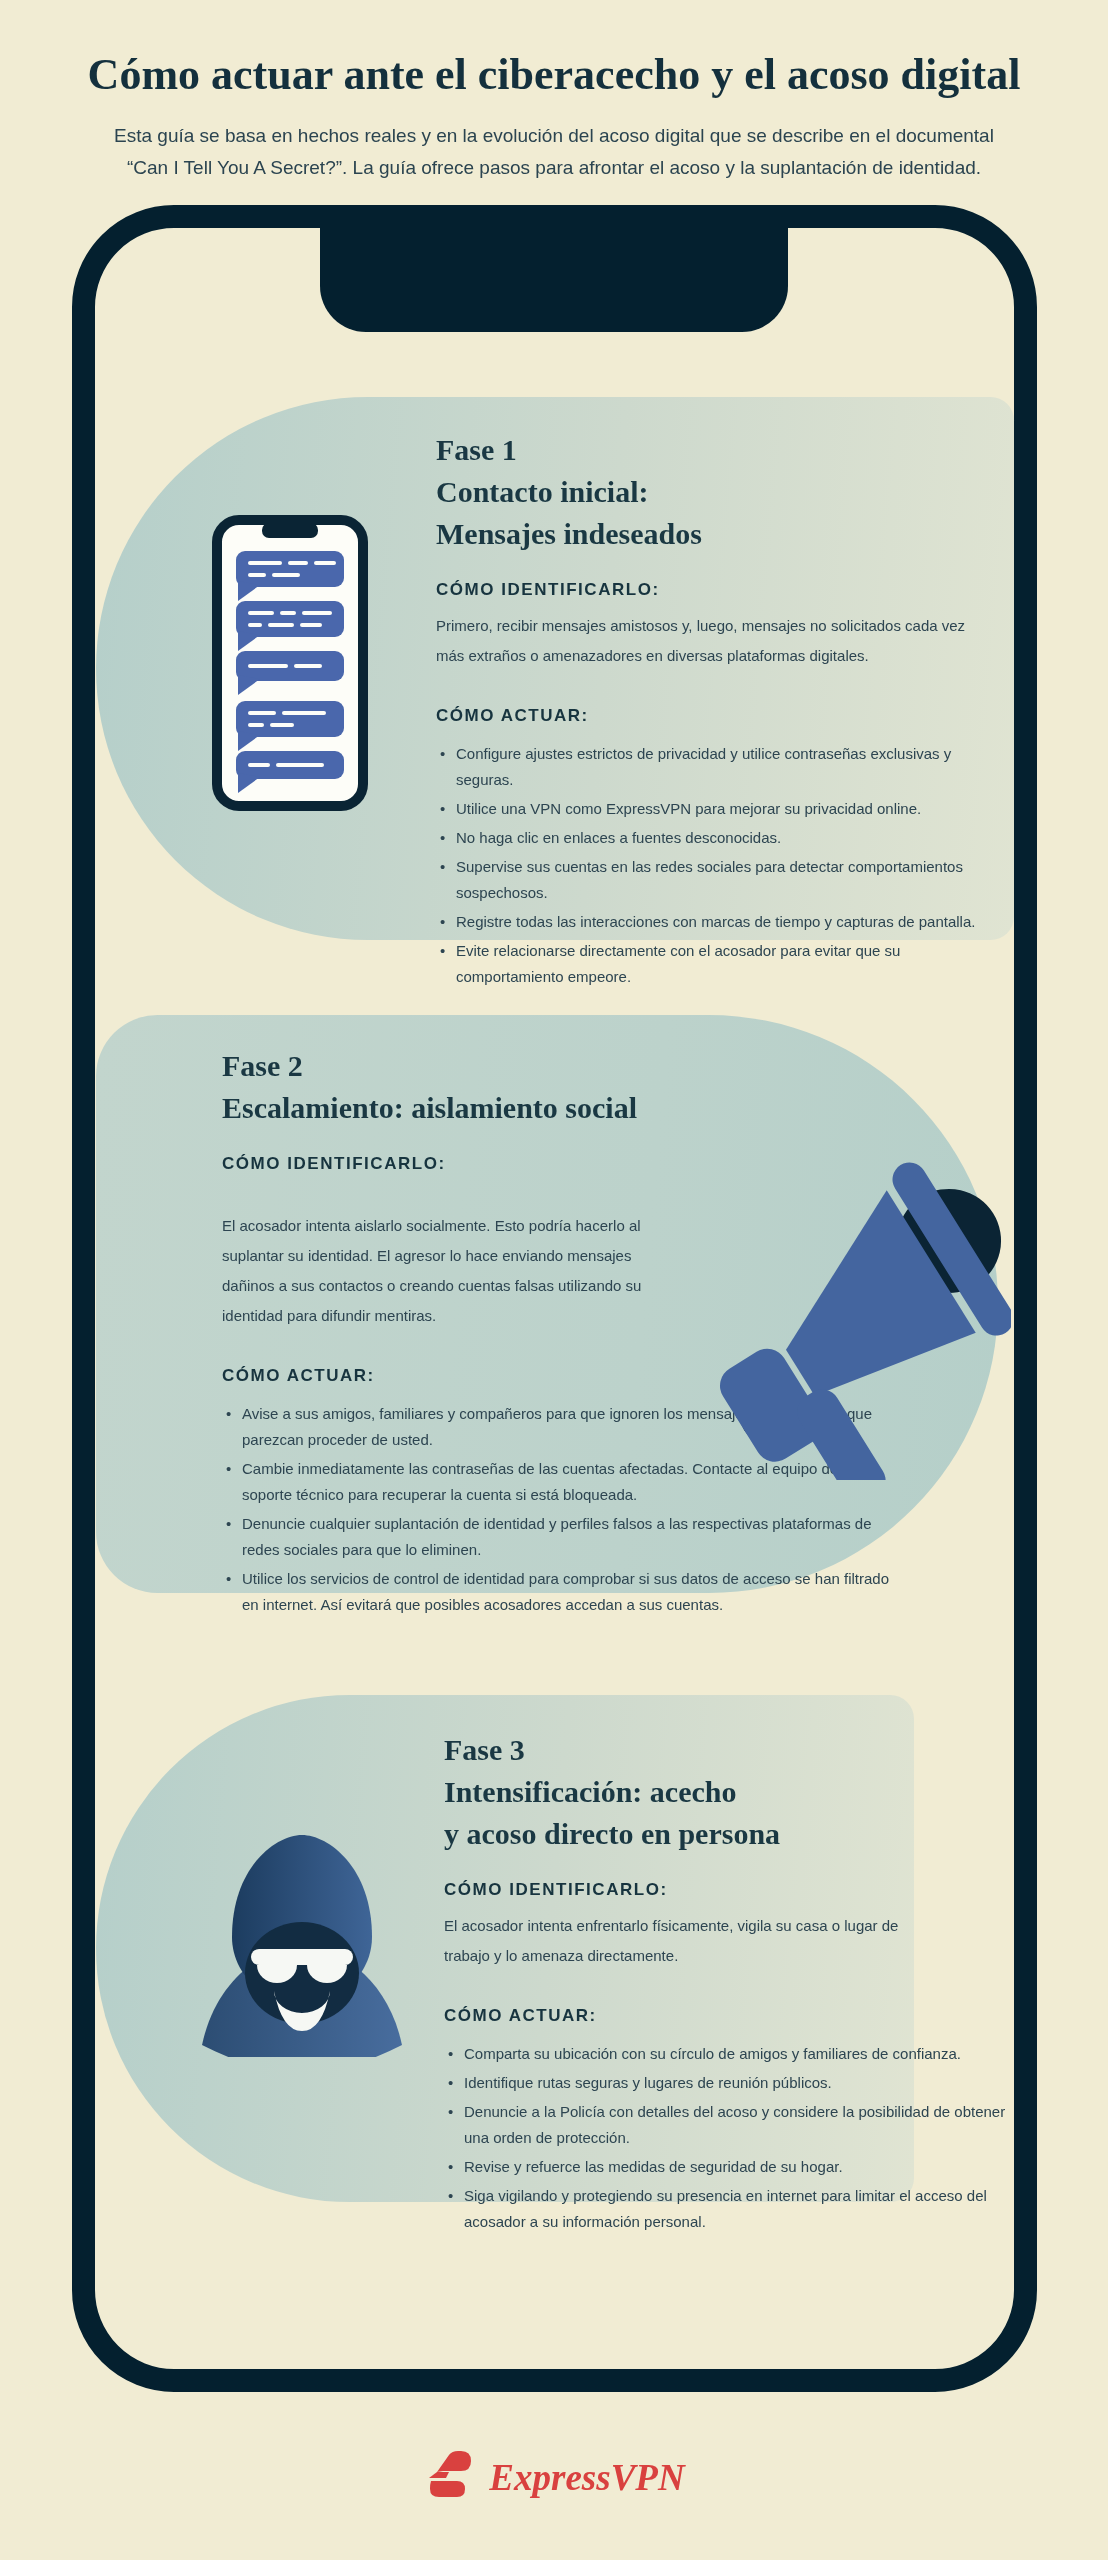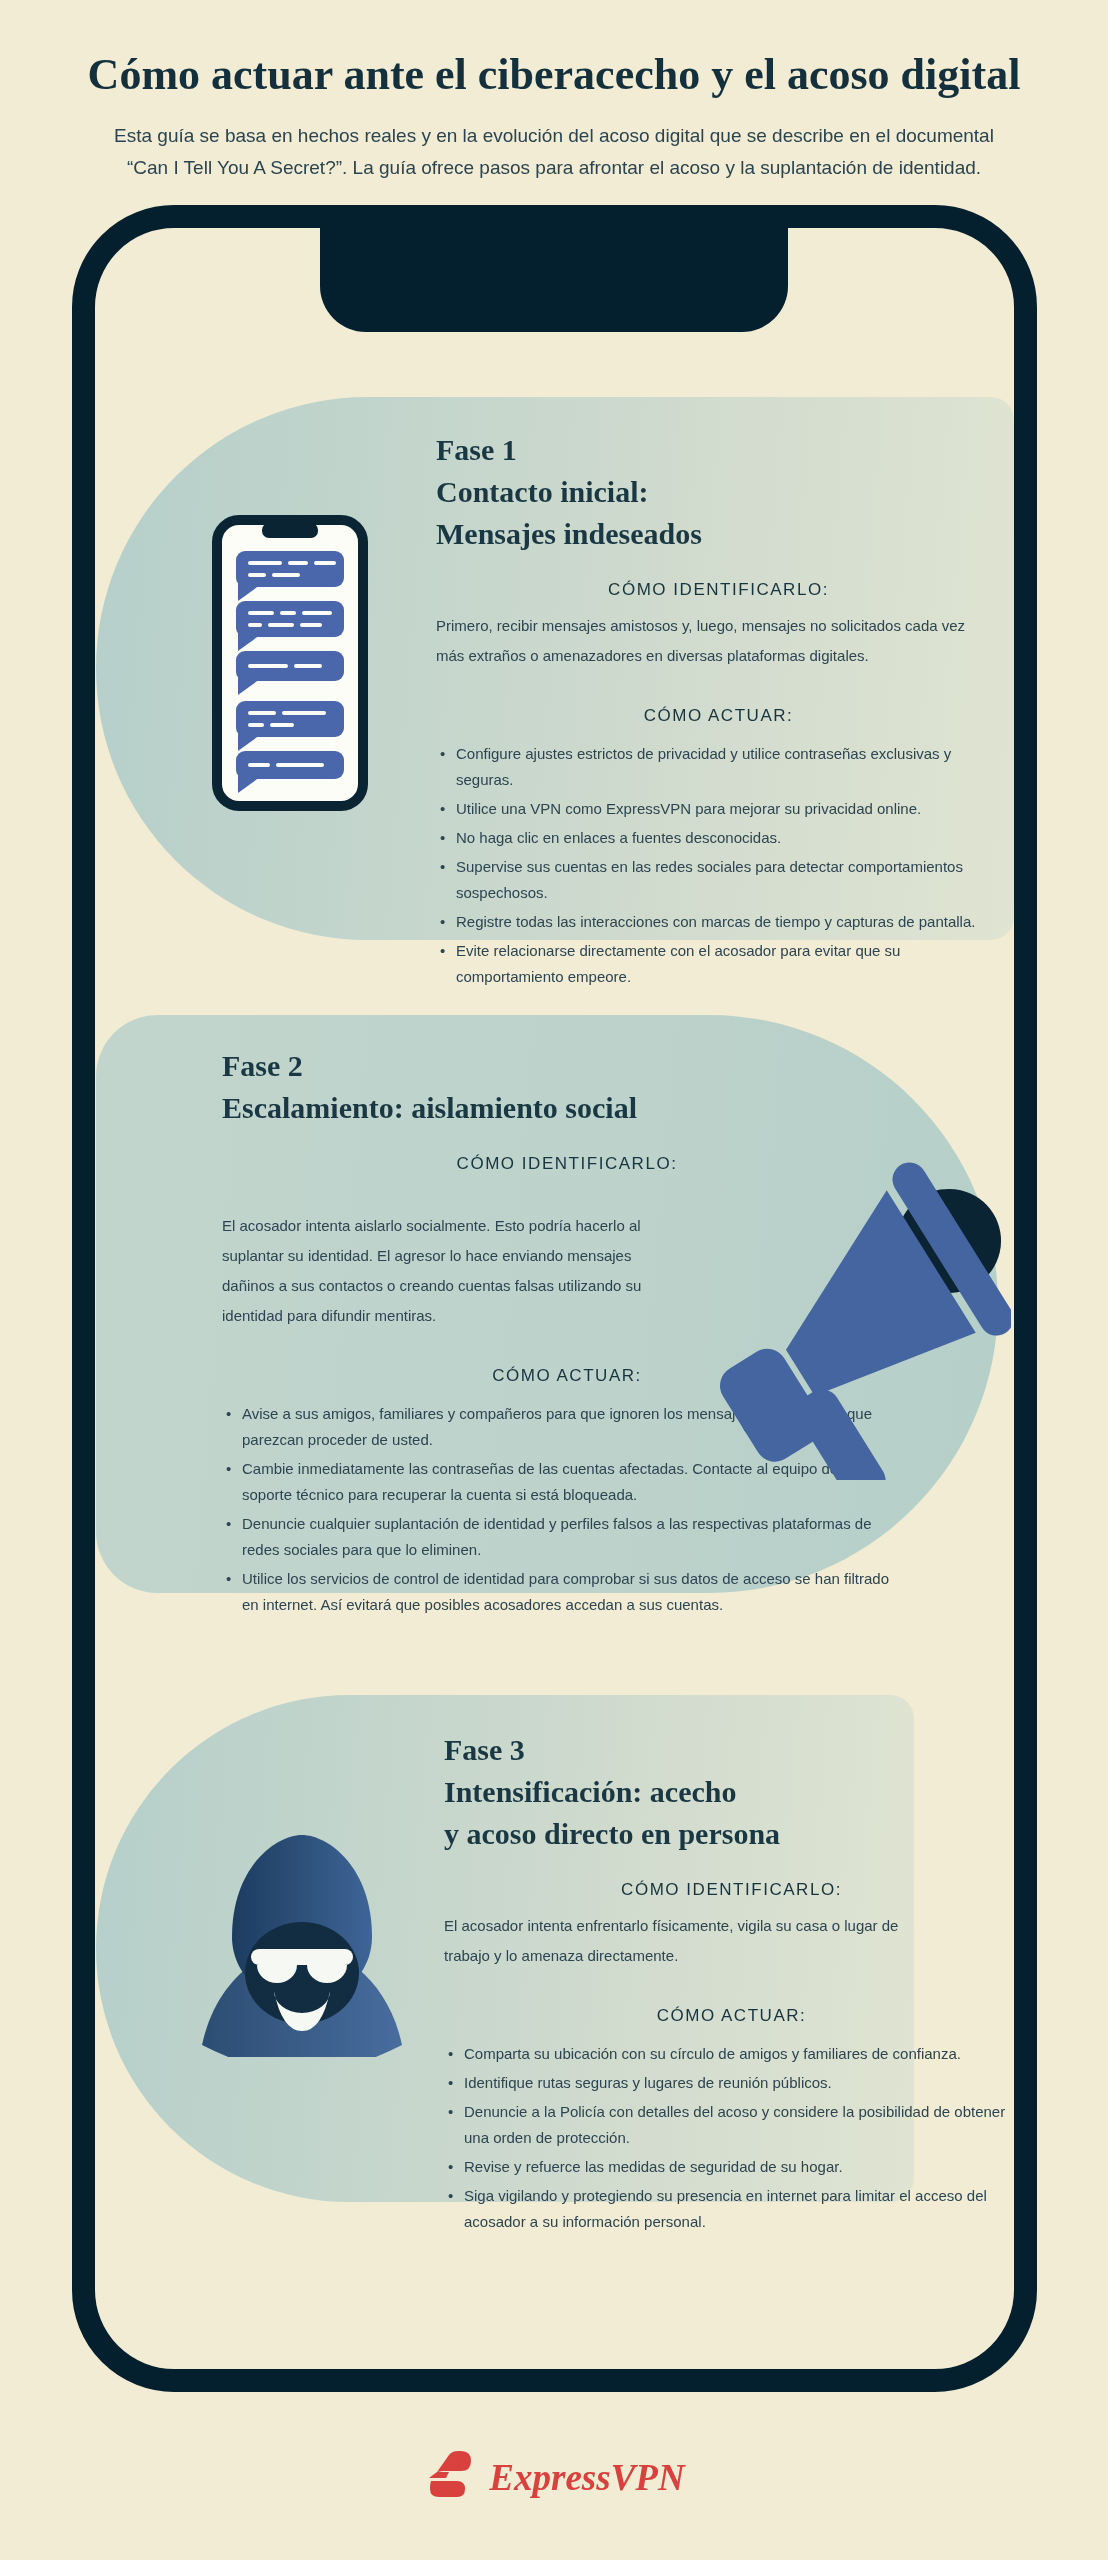--- a/index.html
+++ b/index.html
@@ -30,22 +30,22 @@
   .blob2{left:96px;top:1015px;width:902px;height:578px;border-radius:62px 292px 292px 62px;
          background:linear-gradient(95deg,#c2d5cd 0%,#bcd2cb 60%,#b5cfc9 100%);}
   .blob3{left:96px;top:1695px;width:818px;height:507px;border-radius:256px 24px 24px 256px;}
   
   .content{position:absolute;}
   .phase-title{
     font-family:"Liberation Serif",serif;font-weight:700;font-size:30px;line-height:42px;
     color:#1a3843;margin:0 0 20px 0;
   }
   .sec-head{
-    font-size:17px;line-height:22px;font-weight:400;letter-spacing:.09em;
-    color:#17343f;margin:24px 0 10px 0;text-align:center;
+    font-size:17px;line-height:22px;font-weight:700;letter-spacing:.09em;
+    color:#17343f;margin:24px 0 10px 0;
   }
   .para{font-size:15px;line-height:30px;color:#2d4551;margin:0;}
   ul.actions{list-style:none;margin:14px 0 0 0;padding:0;}
   ul.actions li{
     position:relative;font-size:15px;line-height:26px;color:#2d4551;
     padding-left:20px;margin:0 0 3px 0;
   }
   ul.actions li::before{content:"•";position:absolute;left:4px;top:0;color:#2d4551;}
   .icon-wrap{position:absolute;}
   

